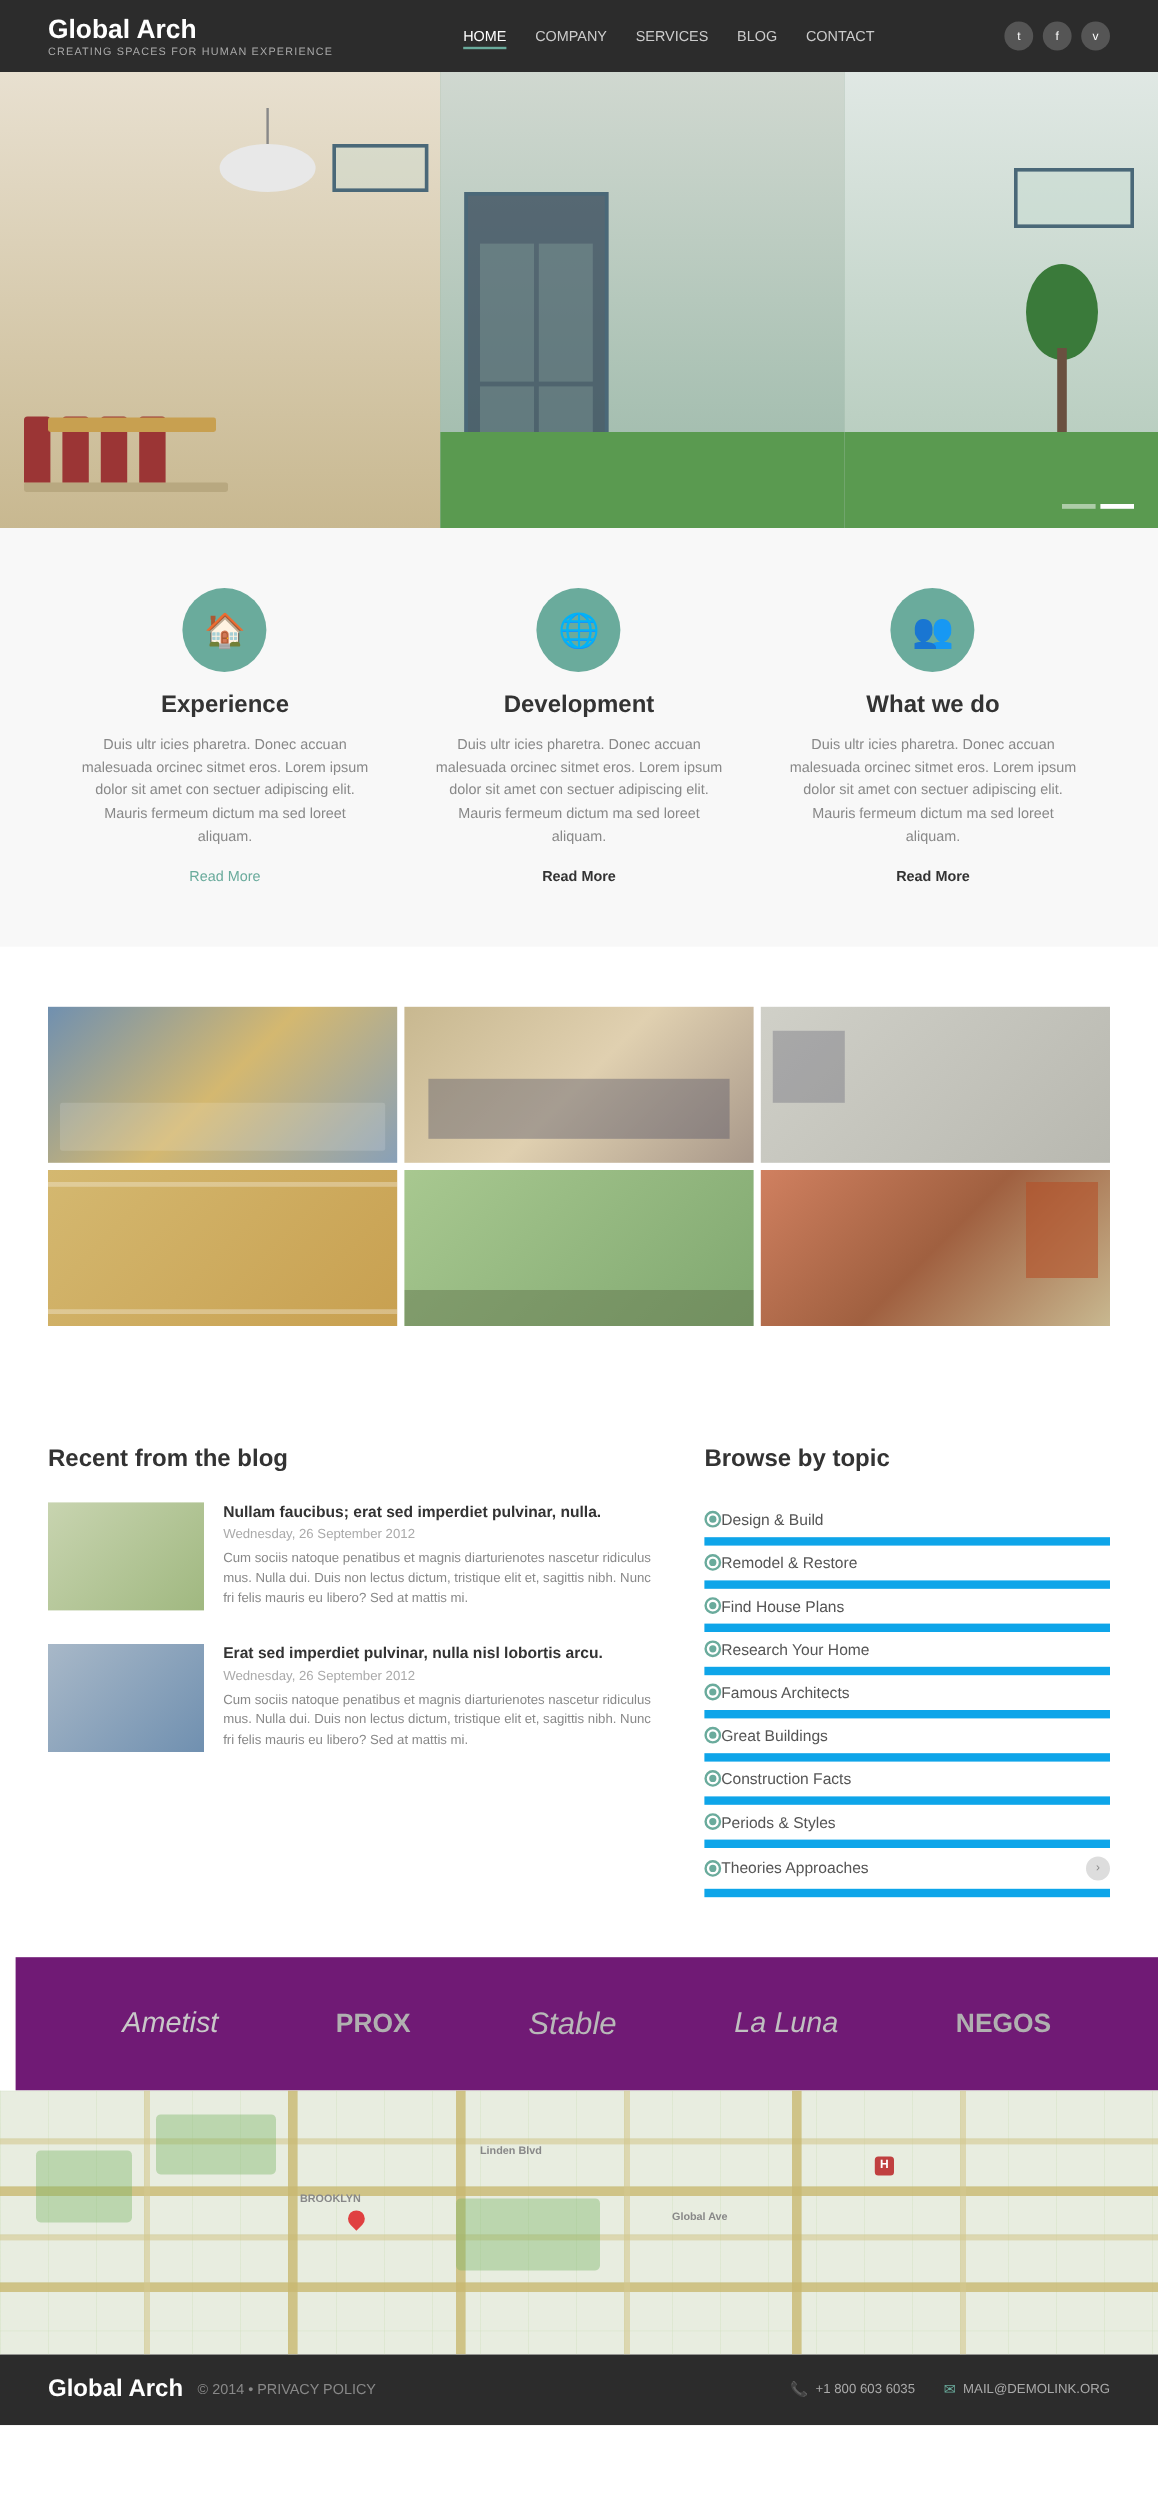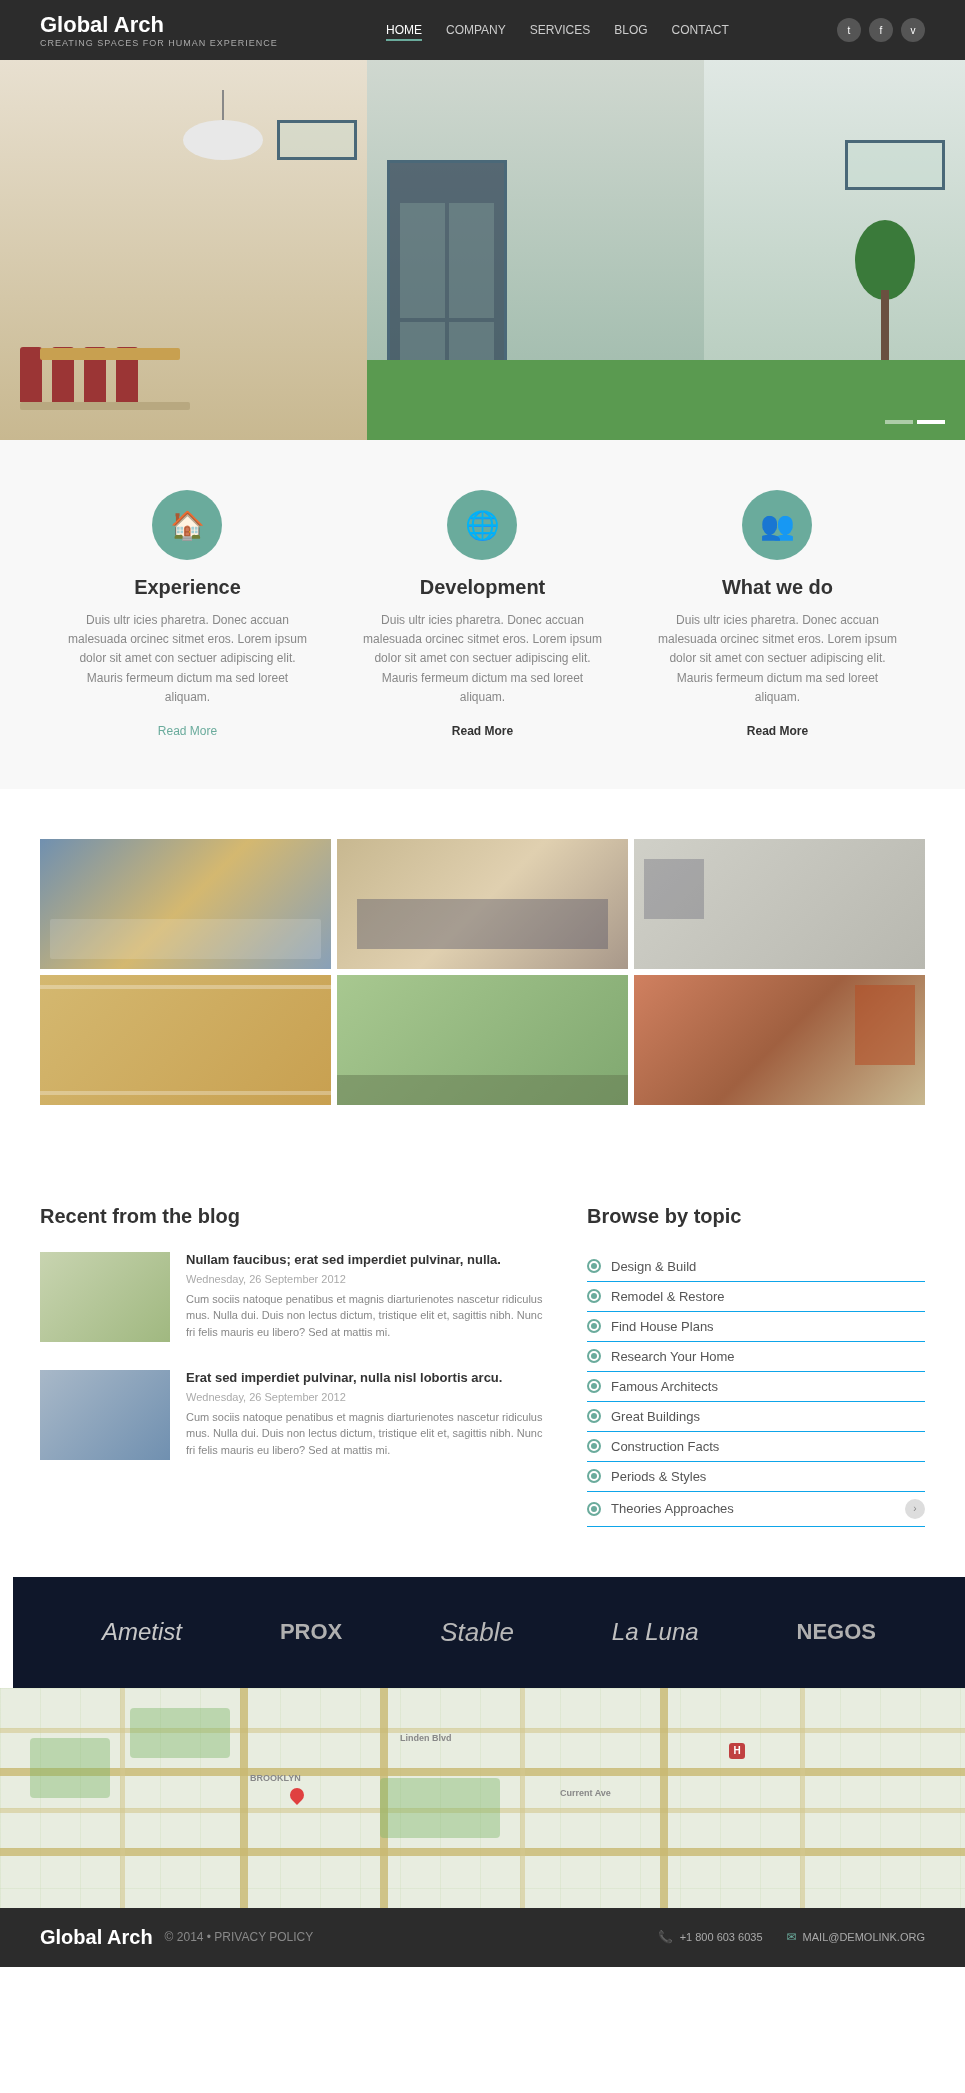--- a/index.html
+++ b/index.html
@@ -112,27 +112,27 @@
     .blog-img { width: 130px; height: 90px; flex-shrink: 0; overflow: hidden; }
     .blog-img-1 { background: linear-gradient(135deg, #c8d4b0 0%, #a0b880 100%); }
     .blog-img-2 { background: linear-gradient(135deg, #a8b8c8 0%, #7090b0 100%); }
     .blog-content {}
     .blog-post-title { font-size: 13px; font-weight: bold; color: #333; margin-bottom: 4px; line-height: 1.3; }
     .blog-date { font-size: 11px; color: #aaa; margin-bottom: 6px; }
     .blog-excerpt { font-size: 11px; color: #888; line-height: 1.5; }
 
     .browse-title { font-size: 20px; font-weight: bold; color: #333; margin-bottom: 24px; }
     .browse-list { list-style: none; }
-    .browse-item { display: flex; align-items: center; gap: 10px; padding: 7px 0; border-bottom: 1px solid #0ea5e9; font-size: 13px; color: #555; cursor: pointer; }
+    .browse-item { display: flex; align-items: center; padding: 7px 0; border-bottom: 7px solid #0ea5e9; font-size: 13px; color: #555; cursor: pointer; }
     .browse-bullet { width: 14px; height: 14px; border-radius: 50%; border: 2px solid #6aab9c; background: #fff; flex-shrink: 0; display: flex; align-items: center; justify-content: center; }
     .browse-bullet-inner { width: 6px; height: 6px; border-radius: 50%; background: #6aab9c; }
     .browse-arrow { margin-left: auto; width: 20px; height: 20px; border-radius: 50%; background: #ddd; display: flex; align-items: center; justify-content: center; font-size: 10px; color: #888; }
 
     
-    .partners { background: #0f172a; padding: 40px; display: flex; justify-content: space-around; align-items: center; margin-left: 13px; }
+    .partners { background: #701a75; padding: 40px; display: flex; justify-content: space-around; align-items: center; margin-left: 13px; }
     .partner-name { font-size: 22px; color: #bbb; font-style: italic; font-weight: 300; }
     .partner-name.bold { font-weight: bold; font-style: normal; font-size: 20px; }
 
     
     .map-section { height: 220px; background: #e8f0e0; position: relative; overflow: hidden; }
     .map-bg {
       width: 100%; height: 100%;
       background: 
         linear-gradient(90deg, rgba(200,220,180,0.3) 1px, transparent 1px) 0 0 / 40px 40px,
         linear-gradient(rgba(200,220,180,0.3) 1px, transparent 1px) 0 0 / 40px 40px,
@@ -372,21 +372,21 @@
     <div class="map-road-v" style="left:520px;opacity:0.6;background:#d4c890;width:5px;"></div>
     <div class="map-road-v" style="left:660px;opacity:0.8;background:#c8b870;width:8px;"></div>
     <div class="map-road-v" style="left:800px;opacity:0.6;background:#d4c890;width:5px;"></div>
 
     <div style="position:absolute;top:50px;left:30px;width:80px;height:60px;background:rgba(120,180,100,0.4);border-radius:4px;"></div>
     <div style="position:absolute;top:20px;left:130px;width:100px;height:50px;background:rgba(120,180,100,0.4);border-radius:4px;"></div>
     <div style="position:absolute;top:90px;left:380px;width:120px;height:60px;background:rgba(120,180,100,0.4);border-radius:4px;"></div>
 
     <div class="map-label" style="top:85px;left:250px;color:#888;">BROOKLYN</div>
     <div class="map-label" style="top:45px;left:400px;color:#888;">Linden Blvd</div>
-    <div class="map-label" style="top:100px;left:560px;color:#888;">Current Ave</div>
+    <div class="map-label" style="top:100px;left:560px;color:#888;">Global Ave</div>
 
     <div style="position:absolute;top:100px;left:290px;">
       <div style="width:14px;height:14px;background:#e04040;border-radius:50% 50% 50% 0;transform:rotate(-45deg);"></div>
     </div>
 
     <div style="position:absolute;top:55px;right:220px;width:16px;height:16px;background:#c04040;border-radius:3px;display:flex;align-items:center;justify-content:center;color:white;font-size:10px;font-weight:bold;">H</div>
   </div>
 </section>
 
 <footer class="footer">

